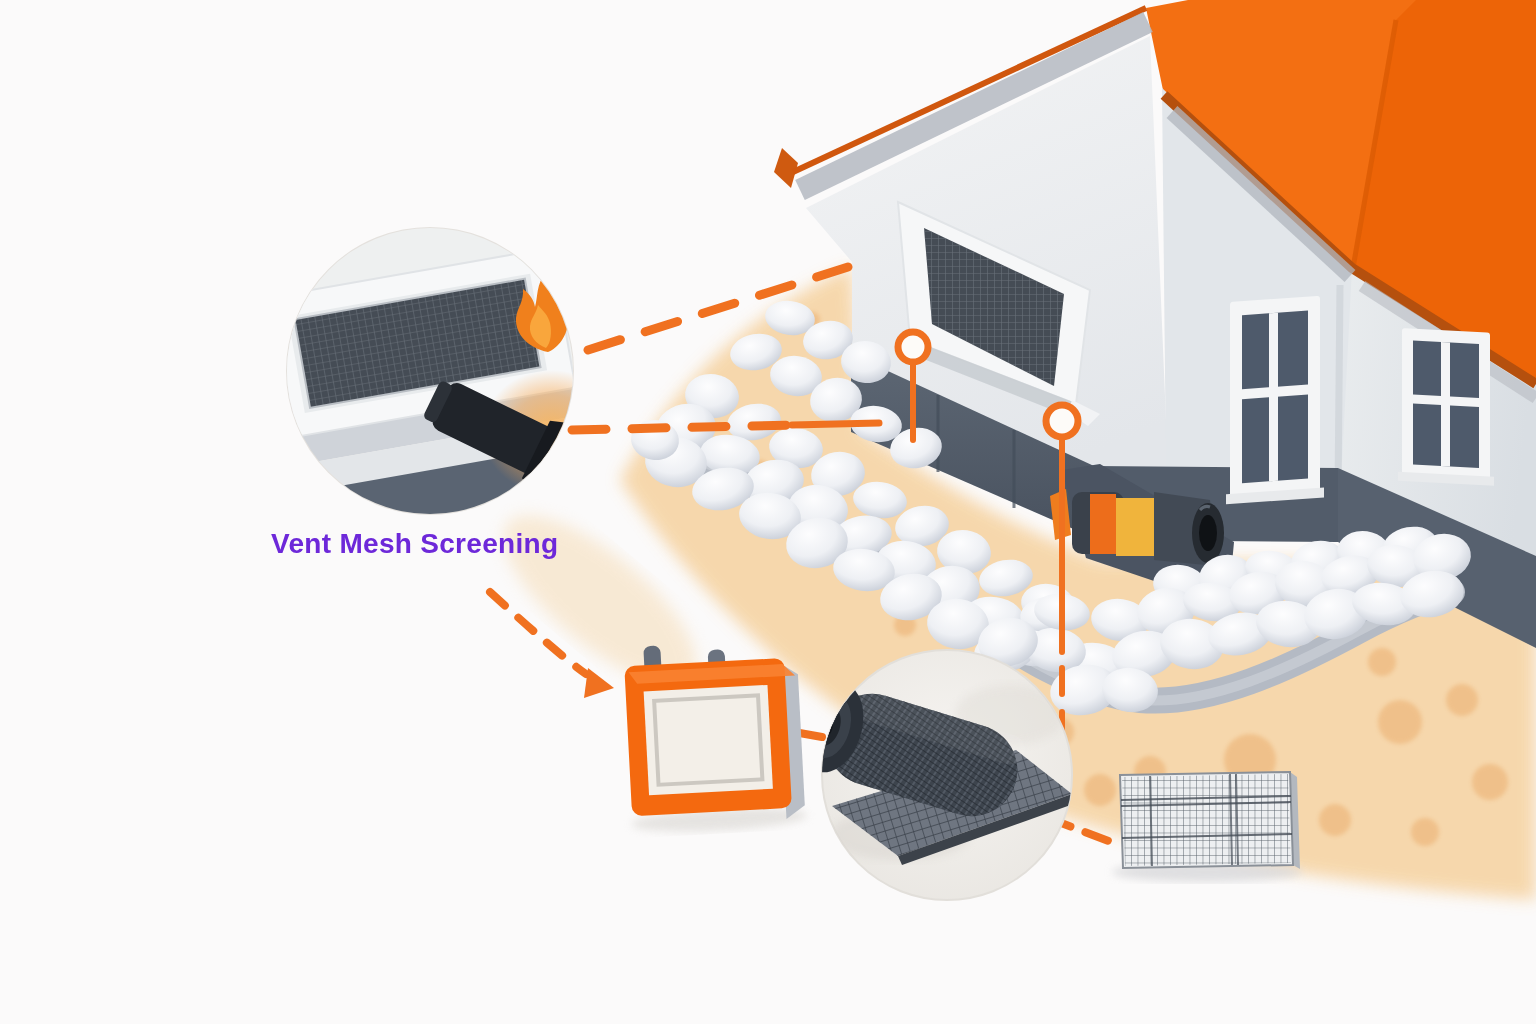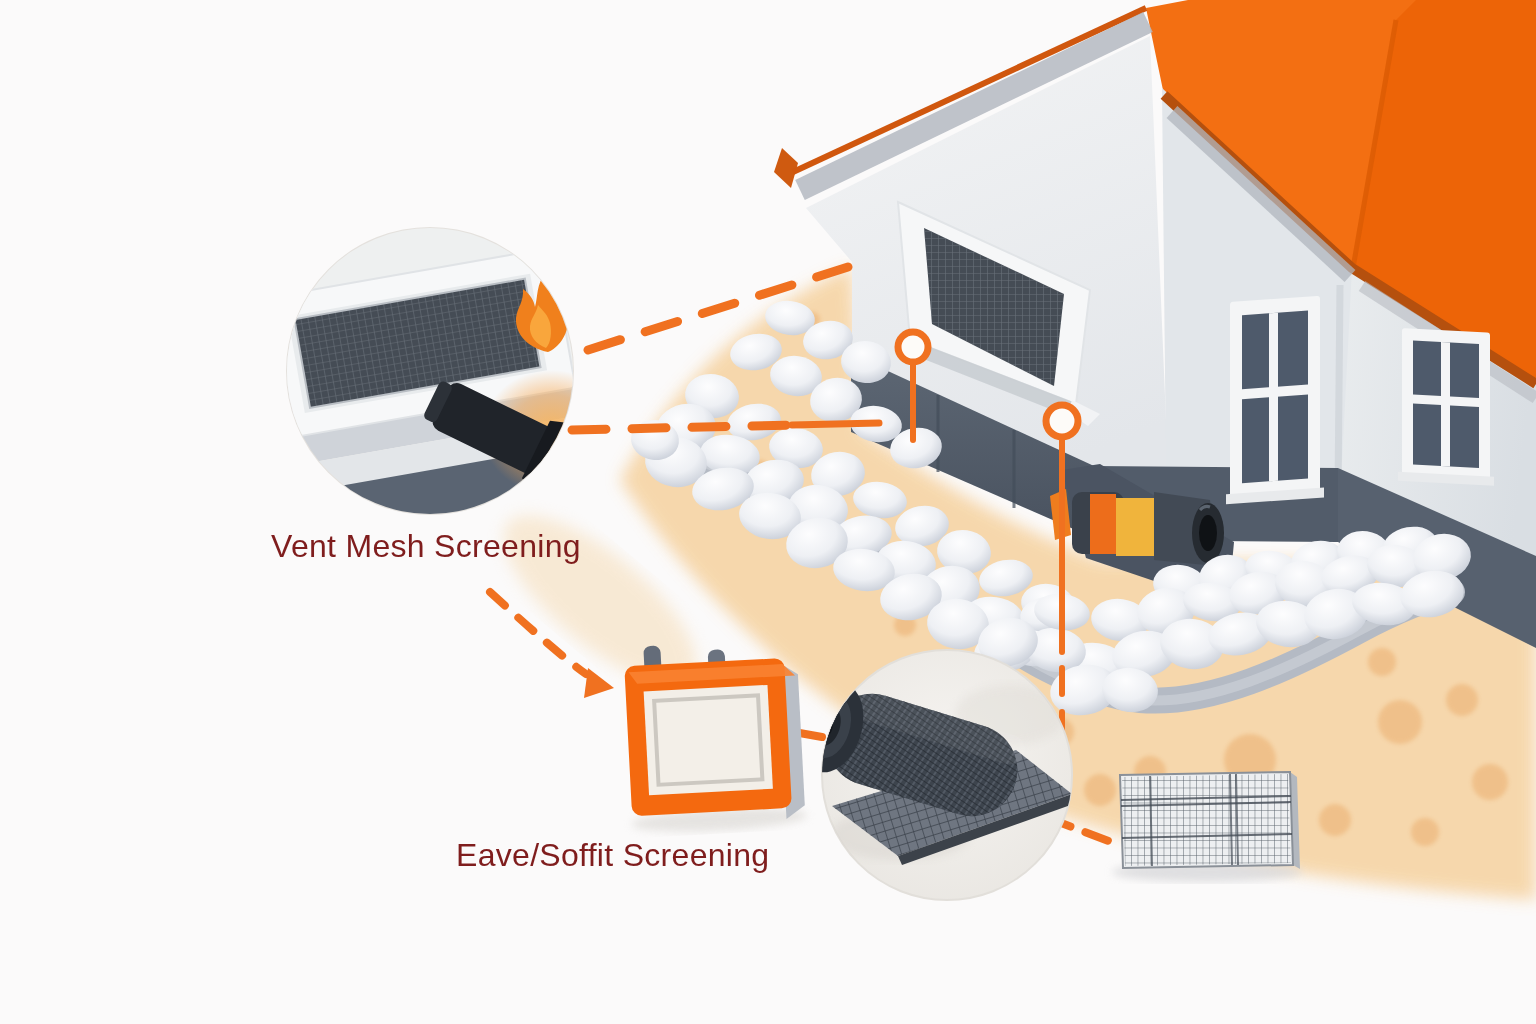--- a/index.html
+++ b/index.html
@@ -1,19 +1,19 @@
 <!DOCTYPE html>
 <html><head>
 <meta charset="utf-8">
 <style>
   html,body{margin:0;padding:0;background:#ffffff;}
   .stage{position:relative;width:1536px;height:1024px;background:#fbfafa;overflow:hidden;
          font-family:"Liberation Sans",sans-serif;}
   .stage svg{position:absolute;left:0;top:0;}
-  .callout-label{position:absolute;font-weight:400;font-size:32px;color:#7f1d1d;
+  .callout-label{position:absolute;font-weight:700;font-size:28px;color:#6d28d9;
                  white-space:nowrap;letter-spacing:.3px;}
   #label-vent{left:271px;top:528px;}
   #label-eave{left:456px;top:837px;}
   #label-gap{left:858px;top:911px;}
 </style>
 </head>
 <body>
 
 <div class="stage">
 <svg width="1536" height="1024" viewBox="0 0 1536 1024">
@@ -335,14 +335,13 @@
     <ellipse cx="1207" cy="872" rx="95" ry="10" fill="#d8d8da" opacity="0.8" filter="url(#blur4)"></ellipse>
     <polygon points="1290,772 1297,777 1300,869 1293,865" fill="#b3b8bf"></polygon>
     <polygon points="1120,775 1290,772 1293,865 1123,868" fill="#edeff1" stroke="#8a9098" stroke-width="2"></polygon>
     <polygon points="1122,777 1288,774 1291,863 1125,866" fill="url(#gridC)"></polygon>
     <path d="M1121,800 L1291,796 M1121,806 L1291,802 M1122,838 L1292,834" stroke="#434b55" stroke-width="2" opacity="0.8" fill="none"></path>
     <path d="M1150,776 L1152,866 M1230,774 L1232,865 M1236,774 L1238,865" stroke="#434b55" stroke-width="2" opacity="0.7" fill="none"></path>
   </g>
 </svg>
 
 <div class="callout-label" id="label-vent">Vent Mesh Screening</div>
-<div class="callout-label" id="label-eave">Eave/Soffit Screening</div>
 </div>
 
 </body></html>

